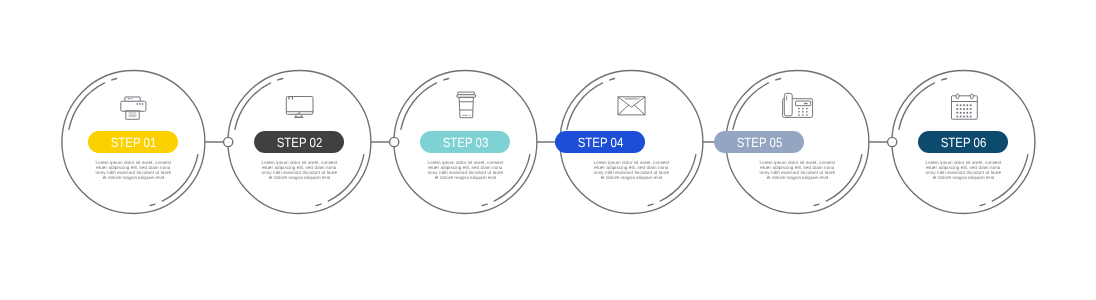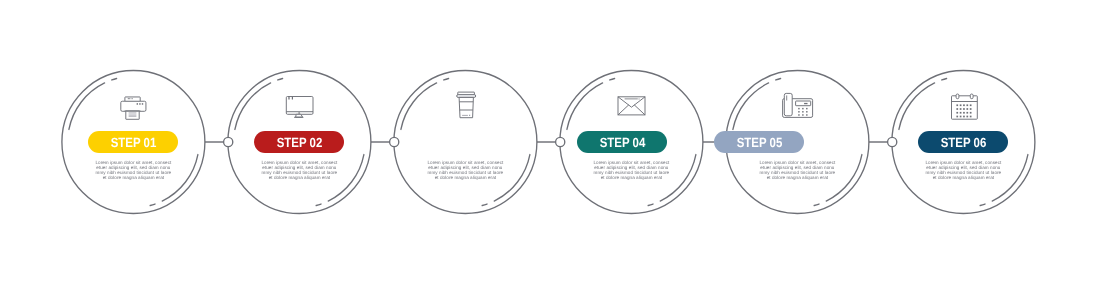--- a/index.html
+++ b/index.html
@@ -7,21 +7,21 @@
   body{width:1096px;height:300px;background:#ffffff;overflow:hidden;
        font-family:"Liberation Sans",sans-serif;
        -webkit-font-smoothing:antialiased;-moz-osx-font-smoothing:grayscale;
        text-rendering:geometricPrecision;}
   #stage{position:relative;width:1096px;height:300px;background:#ffffff;}
   #line-art{position:absolute;left:0;top:0;}
   .icon-holder{position:absolute;top:91px;width:34px;height:31px;}
   .pill{position:absolute;top:131.3px;width:90px;height:21.8px;
         display:flex;align-items:center;justify-content:center;
         border-radius:999px;color:#ffffff;font-size:13.3px;letter-spacing:0px;
-        font-weight:700;white-space:nowrap;}
+        font-weight:400;white-space:nowrap;}
   .pill span{display:inline-block;transform:scaleX(0.86) translateZ(0);transform-origin:center;}
   .body-text{position:absolute;top:160.8px;width:78px;transform:translateZ(0);
         text-align:center;color:#6f7179;font-size:4.6px;line-height:4.95px;letter-spacing:.06px;}
   svg{display:block;overflow:visible;}
 </style>
 </head>
 <body>
 
 <div id="stage">
 
@@ -128,53 +128,56 @@
          <path d="M17.1 21.0 v2.3"></path>
          <g stroke="none" fill="#6e7077">
            <rect x="6.35" y="5.9" width="1.25" height="2.6"></rect>
            <rect x="9.8" y="5.9" width="1.2" height="2.6"></rect>
          </g>
          <path d="M14.2 23.3 L13.6 26.2 H20.6 L18.9 23.3 Z" fill="#fff"></path>
          <path d="M12.5 26.3 H20.9" stroke-width="1.05" stroke-linecap="round"></path>
        </g>
     </svg>
   </div>
-  <div class="pill" style="left:254.29999999999998px;background:#b91c1c">
+  <div class="pill" style="left:254.29999999999998px;background:#404040">
     <span>STEP 02</span>
   </div>
   <div class="body-text" style="left:260.4px">Lorem ipsum dolor sit amet, consect etuer adipiscing elit, sed diam nonu mmy nibh euismod tincidunt ut laore et dolore magna aliquam erat</div>
   <div class="icon-holder" style="left:448.4px">
     <svg width="34" height="31" viewBox="0 0 34 31">
       <g fill="none" stroke="#6e7077" stroke-width="0.95">
          <rect x="9.8" y="1.1" width="16.6" height="3.5" rx="0.4" fill="#fff"></rect>
          <rect x="8.7" y="3.6" width="19.0" height="2.8" rx="1.4" fill="#eceef1"></rect>
          <path d="M11.1 6.4 L12.0 26.7 H24.6 L25.4 6.4 Z" fill="#fff"></path>
          <path d="M11.3 10.8 H25.2 M11.75 19.0 H24.85"></path>
          <g stroke="none" fill="#9a9ba3">
            <rect x="14.1" y="23.9" width="5.8" height="0.85"></rect>
            <rect x="21.0" y="23.75" width="1.2" height="1.15"></rect>
          </g>
        </g>
     </svg>
   </div>
+  <div class="pill" style="left:420.29999999999995px;background:#7fd2d4">
+    <span>STEP 03</span>
+  </div>
   <div class="body-text" style="left:426.4px">Lorem ipsum dolor sit amet, consect etuer adipiscing elit, sed diam nonu mmy nibh euismod tincidunt ut laore et dolore magna aliquam erat</div>
   <div class="icon-holder" style="left:614.4px">
     <svg width="34" height="31" viewBox="0 0 34 31">
       <g fill="none" stroke="#6e7077" stroke-width="0.95">
          <rect x="4.0" y="5.8" width="27.0" height="18.1" fill="#fff"></rect>
          <path d="M4.0 5.8 L17.5 16.2 L31.0 5.8"></path>
          <path d="M4.0 23.9 L14.85 13.75 M31.0 23.9 L20.15 13.75"></path>
          <g stroke="none" fill="#6e7077">
            <rect x="10.6" y="7.5" width="13.2" height="0.8"></rect>
            <rect x="24.5" y="7.55" width="1.1" height="0.85"></rect>
          </g>
        </g>
     </svg>
   </div>
-  <div class="pill" style="left:577px;background:#0f766e">
+  <div class="pill" style="left:555px;background:#1d4ed8">
     <span>STEP 04</span>
   </div>
   <div class="body-text" style="left:592.4px">Lorem ipsum dolor sit amet, consect etuer adipiscing elit, sed diam nonu mmy nibh euismod tincidunt ut laore et dolore magna aliquam erat</div>
   <div class="icon-holder" style="left:780.4px">
     <svg width="34" height="31" viewBox="0 0 34 31">
       <g fill="none" stroke="#6e7077" stroke-width="0.95">
          <rect x="2.6" y="7.7" width="30.0" height="18.7" rx="1.6" fill="#fff"></rect>
          <rect x="4.3" y="2.4" width="7.9" height="22.4" rx="1.9" fill="#fff"></rect>
          <path d="M6.7 4.8 V9.1" stroke-linecap="round" stroke-width="0.85"></path>
          <rect x="15.6" y="10.0" width="15.1" height="4.7" rx="0.5" fill="#fff"></rect>

